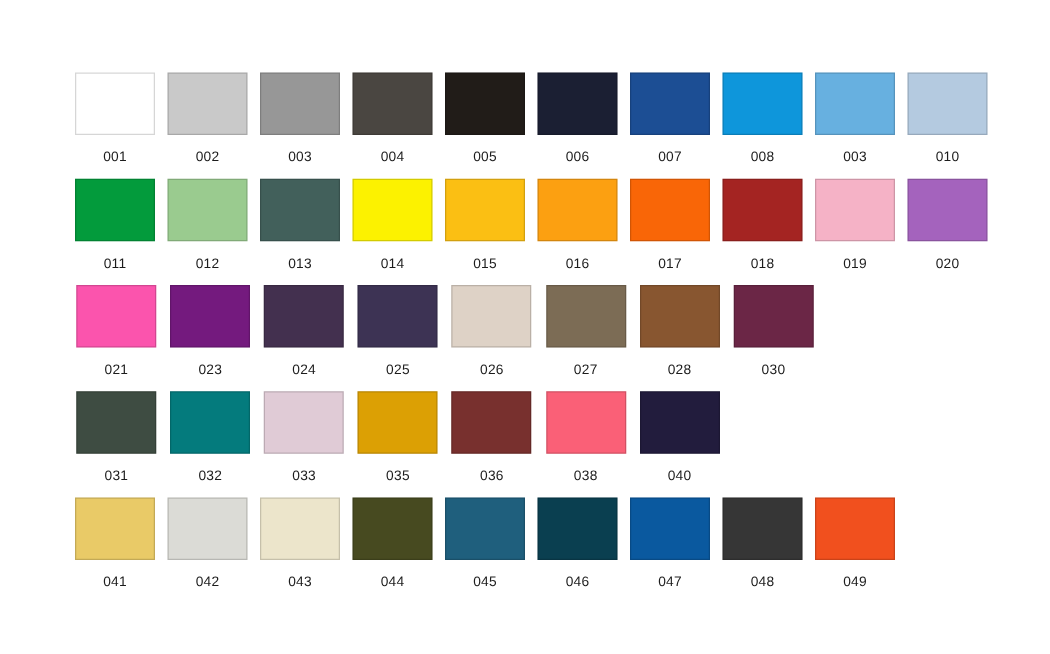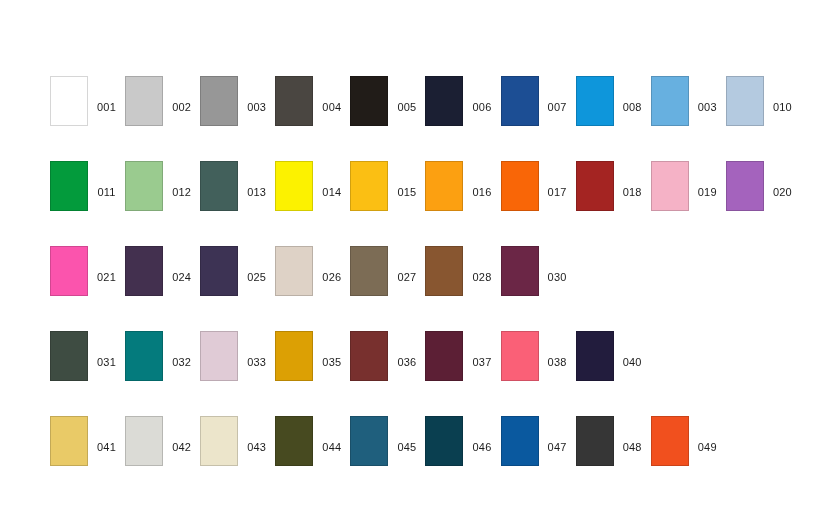--- a/index.html
+++ b/index.html
@@ -27,22 +27,22 @@
     top: 58px;
     width: 740px;
   }
   .swatch-row {
     display: flex;
     height: 85px;
   }
   .swatch-cell {
     width: 75.1px;
     display: flex;
-    flex-direction: row;
-    align-items: center;
+    flex-direction: column;
+    align-items: flex-end;
   }
   .swatch-chip {
     width: 64px;
     height: 50px;
     border: 1px solid rgba(0,0,0,0.16);
     box-sizing: border-box;
     display: block;
   }
   .swatch-label {
     width: 64px;
@@ -148,20 +148,24 @@
           <div class="swatch-chip" title="#a463bd" style="background-color: rgb(164, 99, 189);"></div>
           <div class="swatch-label">020</div>
         </div>
       </div>
       <div class="swatch-row">
         <div class="swatch-cell">
           <div class="swatch-chip" title="#fb54ad" style="background-color: rgb(251, 84, 173);"></div>
           <div class="swatch-label">021</div>
         </div>
         <div class="swatch-cell">
+          <div class="swatch-chip" title="#741a7e" style="background-color: rgb(116, 26, 126);"></div>
+          <div class="swatch-label">023</div>
+        </div>
+        <div class="swatch-cell">
           <div class="swatch-chip" title="#43304f" style="background-color: rgb(67, 48, 79);"></div>
           <div class="swatch-label">024</div>
         </div>
         <div class="swatch-cell">
           <div class="swatch-chip" title="#3d3354" style="background-color: rgb(61, 51, 84);"></div>
           <div class="swatch-label">025</div>
         </div>
         <div class="swatch-cell">
           <div class="swatch-chip" title="#ded2c6" style="background-color: rgb(222, 210, 198);"></div>
           <div class="swatch-label">026</div>
@@ -192,24 +196,20 @@
           <div class="swatch-chip" title="#e0cbd6" style="background-color: rgb(224, 203, 214);"></div>
           <div class="swatch-label">033</div>
         </div>
         <div class="swatch-cell">
           <div class="swatch-chip" title="#dca004" style="background-color: rgb(220, 160, 4);"></div>
           <div class="swatch-label">035</div>
         </div>
         <div class="swatch-cell">
           <div class="swatch-chip" title="#78302e" style="background-color: rgb(120, 48, 46);"></div>
           <div class="swatch-label">036</div>
-        </div>
-        <div class="swatch-cell">
-          <div class="swatch-chip" title="#5c1f35" style="background-color: rgb(92, 31, 53);"></div>
-          <div class="swatch-label">037</div>
         </div>
         <div class="swatch-cell">
           <div class="swatch-chip" title="#fa6077" style="background-color: rgb(250, 96, 119);"></div>
           <div class="swatch-label">038</div>
         </div>
         <div class="swatch-cell">
           <div class="swatch-chip" title="#221c3d" style="background-color: rgb(34, 28, 61);"></div>
           <div class="swatch-label">040</div>
         </div>
       </div>

